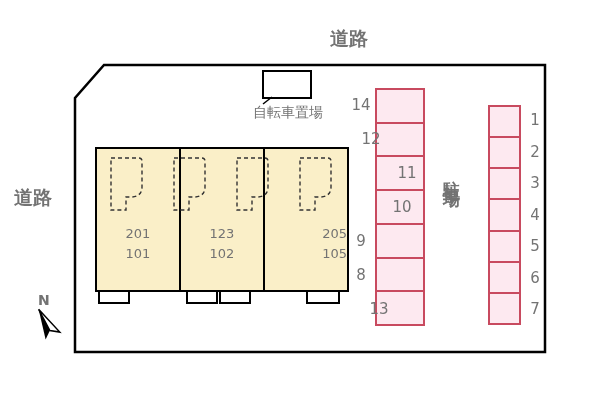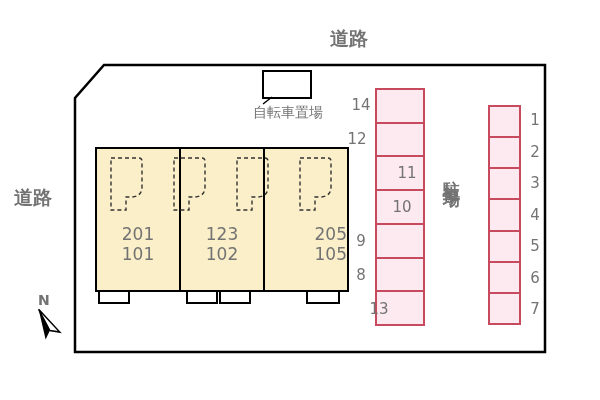--- a/index.html
+++ b/index.html
@@ -12,21 +12,21 @@
   .road-left{position:absolute;left:14px;top:185px;font-size:19px;font-weight:bold;}
   .bike-rect{position:absolute;left:262px;top:70px;width:46px;height:25px;border:2px solid #000;background:#fff;}
   .bike-label{position:absolute;left:240px;top:104px;width:96px;font-size:14px;text-align:center;}
   .building{
     position:absolute;left:95px;top:147px;width:250px;height:141px;
     border:2px solid #000;background:#faefc8;display:flex;box-sizing:content-box;
   }
   .unit{flex:1;border-right:2px solid #000;display:flex;flex-direction:column;
         justify-content:flex-end;align-items:center;padding-bottom:26px;}
   .unit:last-child{border-right:none;align-items:flex-end;}
-  .unit span{font-size:17px;line-height:20px;}
+  .unit span{font-size:13px;line-height:20px;}
   .porch{position:absolute;top:290px;height:10px;border:2px solid #000;background:#fff;}
   .pcol{position:absolute;border:2px solid #c84a5f;background:#fde9f0;display:flex;flex-direction:column;box-sizing:border-box;}
   #pcol-left{left:375px;top:88px;width:50px;height:238px;}
   #pcol-right{left:488px;top:105px;width:33px;height:220px;}
   .pcell{flex:1;border-bottom:2px solid #c84a5f;}
   .pcell:last-child{border-bottom:none;}
   .pnum{position:absolute;font-size:15px;width:22px;text-align:center;}
   .parking-label{
     position:absolute;left:441px;top:167px;writing-mode:vertical-rl;
     font-size:17px;font-weight:bold;letter-spacing:5px;
@@ -67,21 +67,21 @@
   <div class="pcol" id="pcol-left">
     <div class="pcell"></div>
     <div class="pcell"></div>
     <div class="pcell"></div>
     <div class="pcell"></div>
     <div class="pcell"></div>
     <div class="pcell"></div>
     <div class="pcell"></div>
   </div>
   <div class="pnum" style="left:350px;top:96px;">14</div>
-  <div class="pnum" style="left:346px;top:130px;">12</div>
+  <div class="pnum" style="left:360px;top:130px;">12</div>
   <div class="pnum" style="left:350px;top:164px;margin-left:46px;">11</div>
   <div class="pnum" style="left:350px;top:198px;margin-left:41px;">10</div>
   <div class="pnum" style="left:350px;top:232px;">9</div>
   <div class="pnum" style="left:350px;top:266px;">8</div>
   <div class="pnum" style="left:368px;top:300px;">13</div>
 
   <div class="parking-label">駐車場</div>
 
   <div class="pcol" id="pcol-right">
     <div class="pcell"></div>

